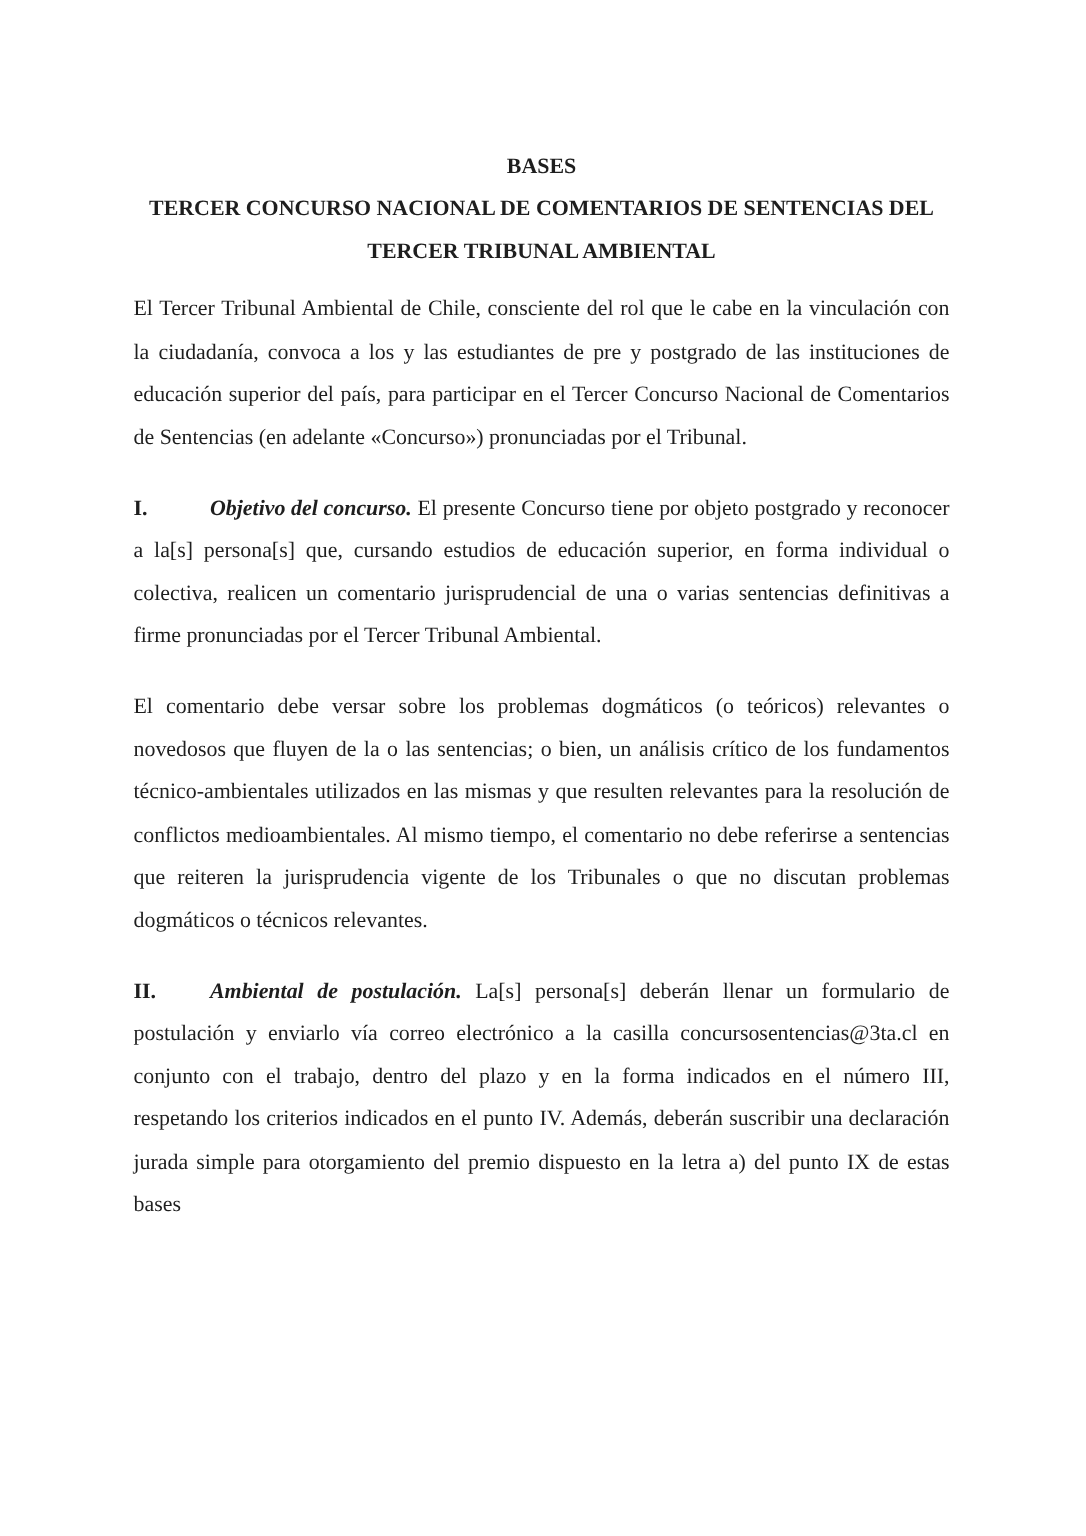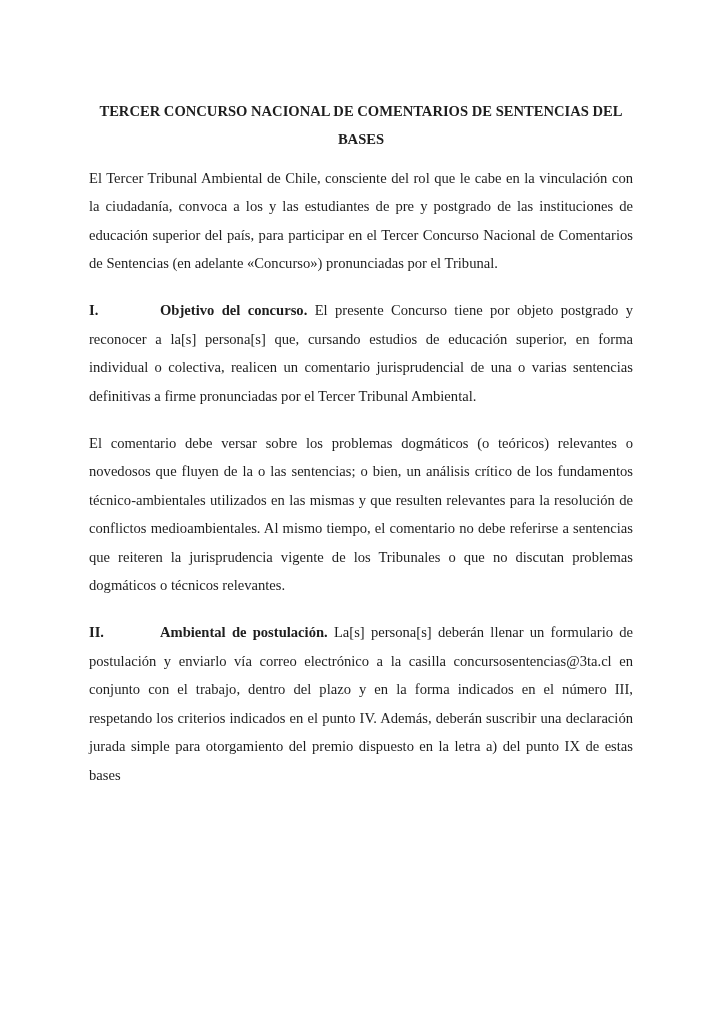--- a/index.html
+++ b/index.html
@@ -33,31 +33,32 @@
     text-align: justify;
   }
   .tab-marker {
     display: inline-block;
     width: 51px;
     font-weight: bold;
     font-style: normal;
   }
   .run-in-heading {
     font-weight: bold;
-    margin-left: 20px;
+    font-style: italic;
   }
 </style>
 </head>
 <body>
 
 <div class="page">
 
   <header class="doc-title">
+    <div>BASES</div>
     <div>TERCER CONCURSO NACIONAL DE COMENTARIOS DE SENTENCIAS DEL</div>
-    <div>BASES</div>
+    <div>TERCER TRIBUNAL AMBIENTAL</div>
   </header>
 
   <p class="body-par">El Tercer Tribunal Ambiental de Chile, consciente del rol que le cabe en la vinculación con la ciudadanía, convoca a los y las estudiantes de pre y postgrado de las instituciones de educación superior del país, para participar en el Tercer Concurso Nacional de Comentarios de Sentencias (en adelante «Concurso») pronunciadas por el Tribunal.</p>
 
 
   <p class="body-par"><span class="tab-marker">I.</span><span class="run-in-heading">Objetivo del concurso.</span>
     <span>El presente Concurso tiene por objeto postgrado y reconocer a la[s] persona[s] que, cursando estudios de educación superior, en forma individual o colectiva, realicen un comentario jurisprudencial de una o varias sentencias definitivas a firme pronunciadas por el Tercer Tribunal Ambiental.</span></p>
 
   <p class="body-par">El comentario debe versar sobre los problemas dogmáticos (o teóricos) relevantes o novedosos que fluyen de la o las sentencias; o bien, un análisis crítico de los fundamentos técnico-ambientales utilizados en las mismas y que resulten relevantes para la resolución de conflictos medioambientales. Al mismo tiempo, el comentario no debe referirse a sentencias que reiteren la jurisprudencia vigente de los Tribunales o que no discutan problemas dogmáticos o técnicos relevantes.</p>
 

